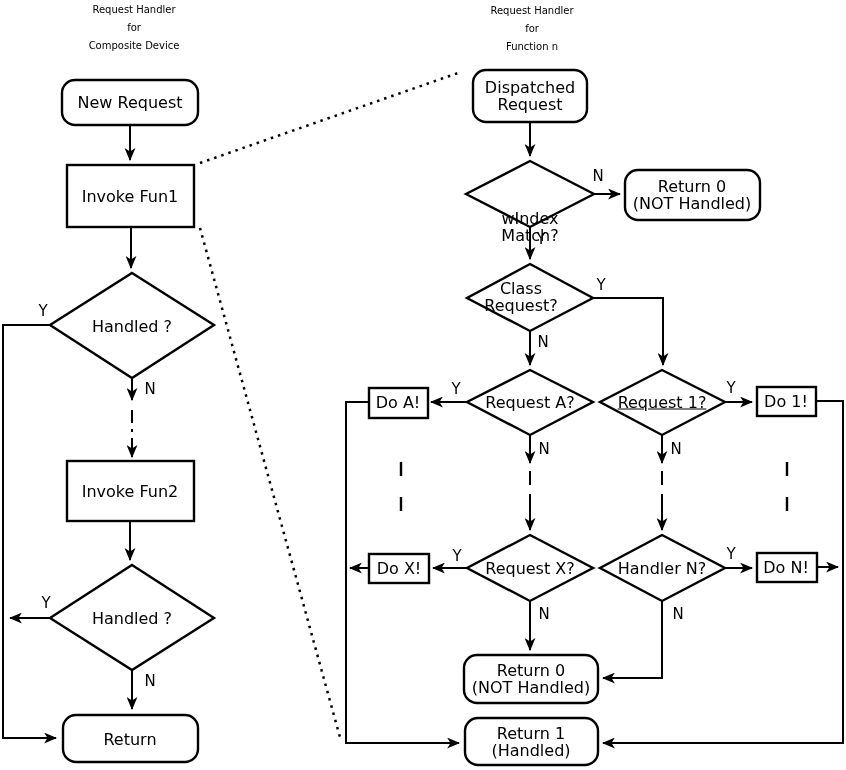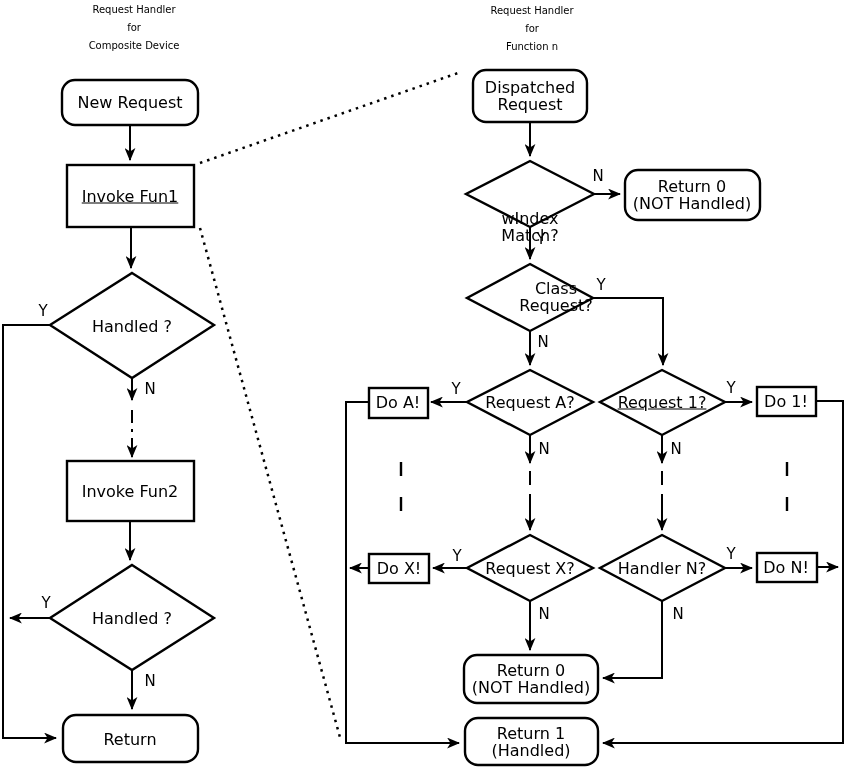--- a/index.html
+++ b/index.html
@@ -89,40 +89,40 @@
       <rect x="757" y="553" width="60" height="29"></rect>
       <rect x="464" y="655" width="134" height="48" rx="13"></rect>
       <rect x="465" y="718" width="133" height="47" rx="13"></rect>
     </g>
   </svg>
 
   <div class="lbl title" style="left:134px;top:28px;">Request Handler
 for
 Composite Device</div>
   <div class="lbl" style="left:130px;top:102px;">New Request</div>
-  <div class="lbl" style="left:130px;top:196px;text-decoration:underline;">Invoke Fun1</div>
+  <div class="lbl" style="left:130px;top:196px;">Invoke Fun1</div>
   <div class="lbl" style="left:132px;top:326px;">Handled ?</div>
   <div class="lbl" style="left:130px;top:491px;">Invoke Fun2</div>
   <div class="lbl" style="left:132px;top:618px;">Handled ?</div>
   <div class="lbl" style="left:130px;top:739px;">Return</div>
   <div class="lbl yn" style="left:43px;top:311px;">Y</div>
   <div class="lbl yn" style="left:150px;top:389px;">N</div>
   <div class="lbl yn" style="left:46px;top:603px;">Y</div>
   <div class="lbl yn" style="left:150px;top:681px;">N</div>
 
   <div class="lbl title" style="left:532px;top:29px;">Request Handler
 for
 Function n</div>
   <div class="lbl" style="left:530px;top:96px;">Dispatched
 Request</div>
   <div class="lbl" style="left:530px;top:194px;margin-top:33px;">wIndex
 Match?</div>
   <div class="lbl" style="left:692px;top:195px;">Return 0
 (NOT Handled)</div>
-  <div class="lbl" style="left:556px;top:297px;text-align:center;">Class
+  <div class="lbl" style="left:521px;top:297px;text-align:center;">Class
 Request?</div>
   <div class="lbl" style="left:530px;top:402px;">Request A?</div>
   <div class="lbl" style="left:398px;top:402px;">Do A!</div>
   <div class="lbl" style="left:662px;top:402px;text-decoration:underline;">Request 1?</div>
   <div class="lbl" style="left:786px;top:401px;">Do 1!</div>
   <div class="lbl" style="left:530px;top:568px;">Request X?</div>
   <div class="lbl" style="left:399px;top:568px;">Do X!</div>
   <div class="lbl" style="left:662px;top:568px;">Handler N?</div>
   <div class="lbl" style="left:786px;top:567px;">Do N!</div>
   <div class="lbl" style="left:531px;top:679px;">Return 0

